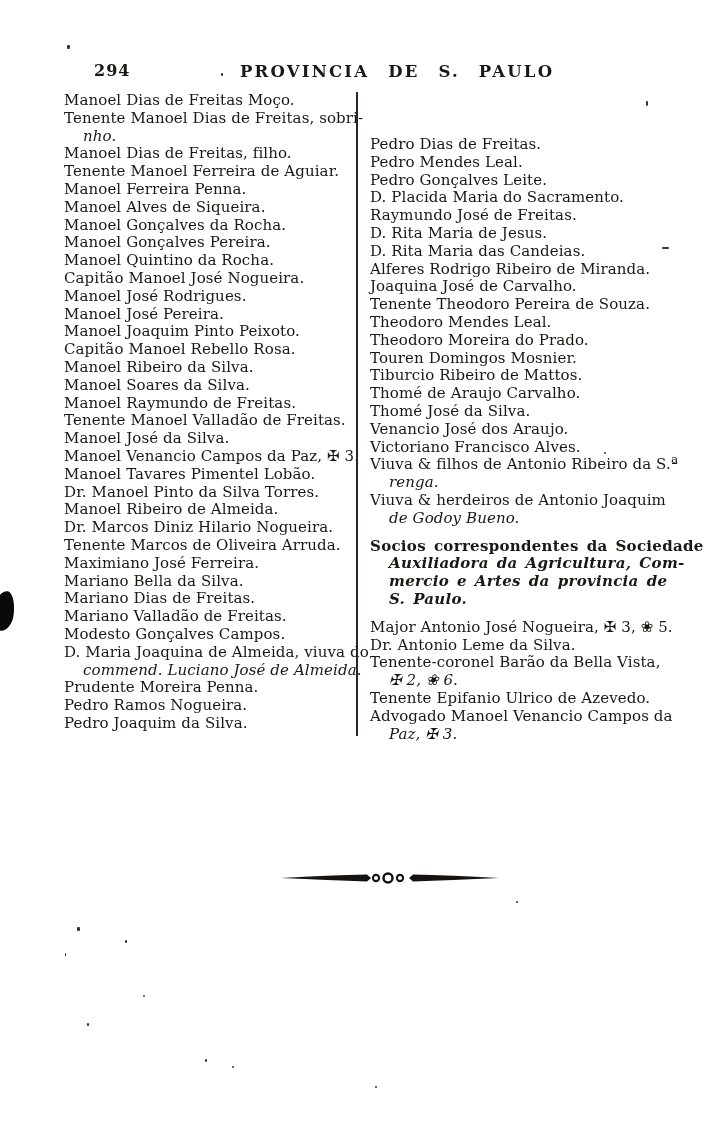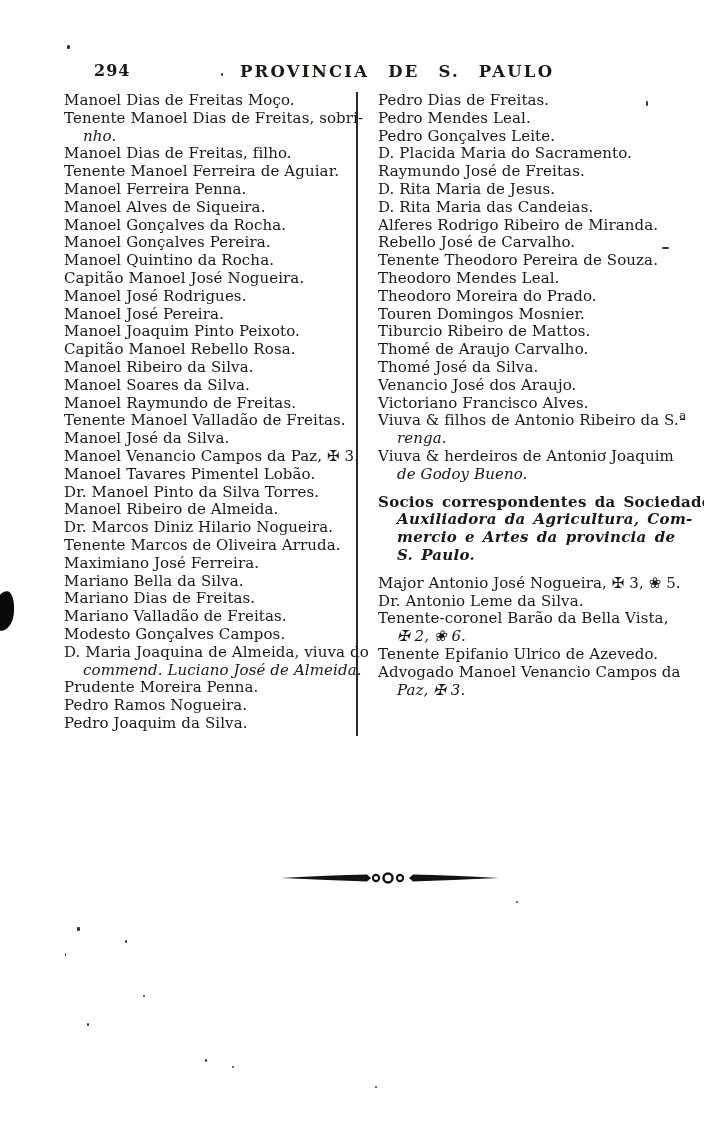--- a/index.html
+++ b/index.html
@@ -20,21 +20,21 @@
     position:absolute;left:146px;top:1px;
     font-weight:bold;font-size:16.5px;
     letter-spacing:2.2px;word-spacing:11px;
     white-space:nowrap;
   }
   
   .columns{position:absolute;top:92px;left:64px;width:612px;display:flex;}
   .col{flex:none;}
   .col.left{width:292px;}
   .vrule{width:2px;background:#2b2620;height:644px;flex:none;}
-  .col.right{width:314px;padding-left:20px;}
+  .col.right{width:314px;padding-left:12px;margin-top:44px;}
   .line{
     font-size:15px;line-height:17.8px;
     white-space:nowrap;letter-spacing:0.1px;
   }
   .line.indent{padding-left:19px;font-style:italic;}
   .line.gap{margin-top:10px;}
   .line.bold{font-weight:bold;letter-spacing:0.3px;word-spacing:2.5px;}
   
   .ornament{position:absolute;left:281px;top:869px;}
   
@@ -143,21 +143,21 @@
         <div class="line">D. Placida Maria do Sacramento.</div>
 
         <div class="line">Raymundo José de Freitas.</div>
 
         <div class="line">D. Rita Maria de Jesus.</div>
 
         <div class="line">D. Rita Maria das Candeias.</div>
 
         <div class="line">Alferes Rodrigo Ribeiro de Miranda.</div>
 
-        <div class="line">Rebello José de Carvalho.</div>
+        <div class="line">Joaquina José de Carvalho.</div>
 
         <div class="line">Tenente Theodoro Pereira de Souza.</div>
 
         <div class="line">Theodoro Mendes Leal.</div>
 
         <div class="line">Theodoro Moreira do Prado.</div>
 
         <div class="line">Touren Domingos Mosnier.</div>
 
         <div class="line">Tiburcio Ribeiro de Mattos.</div>

